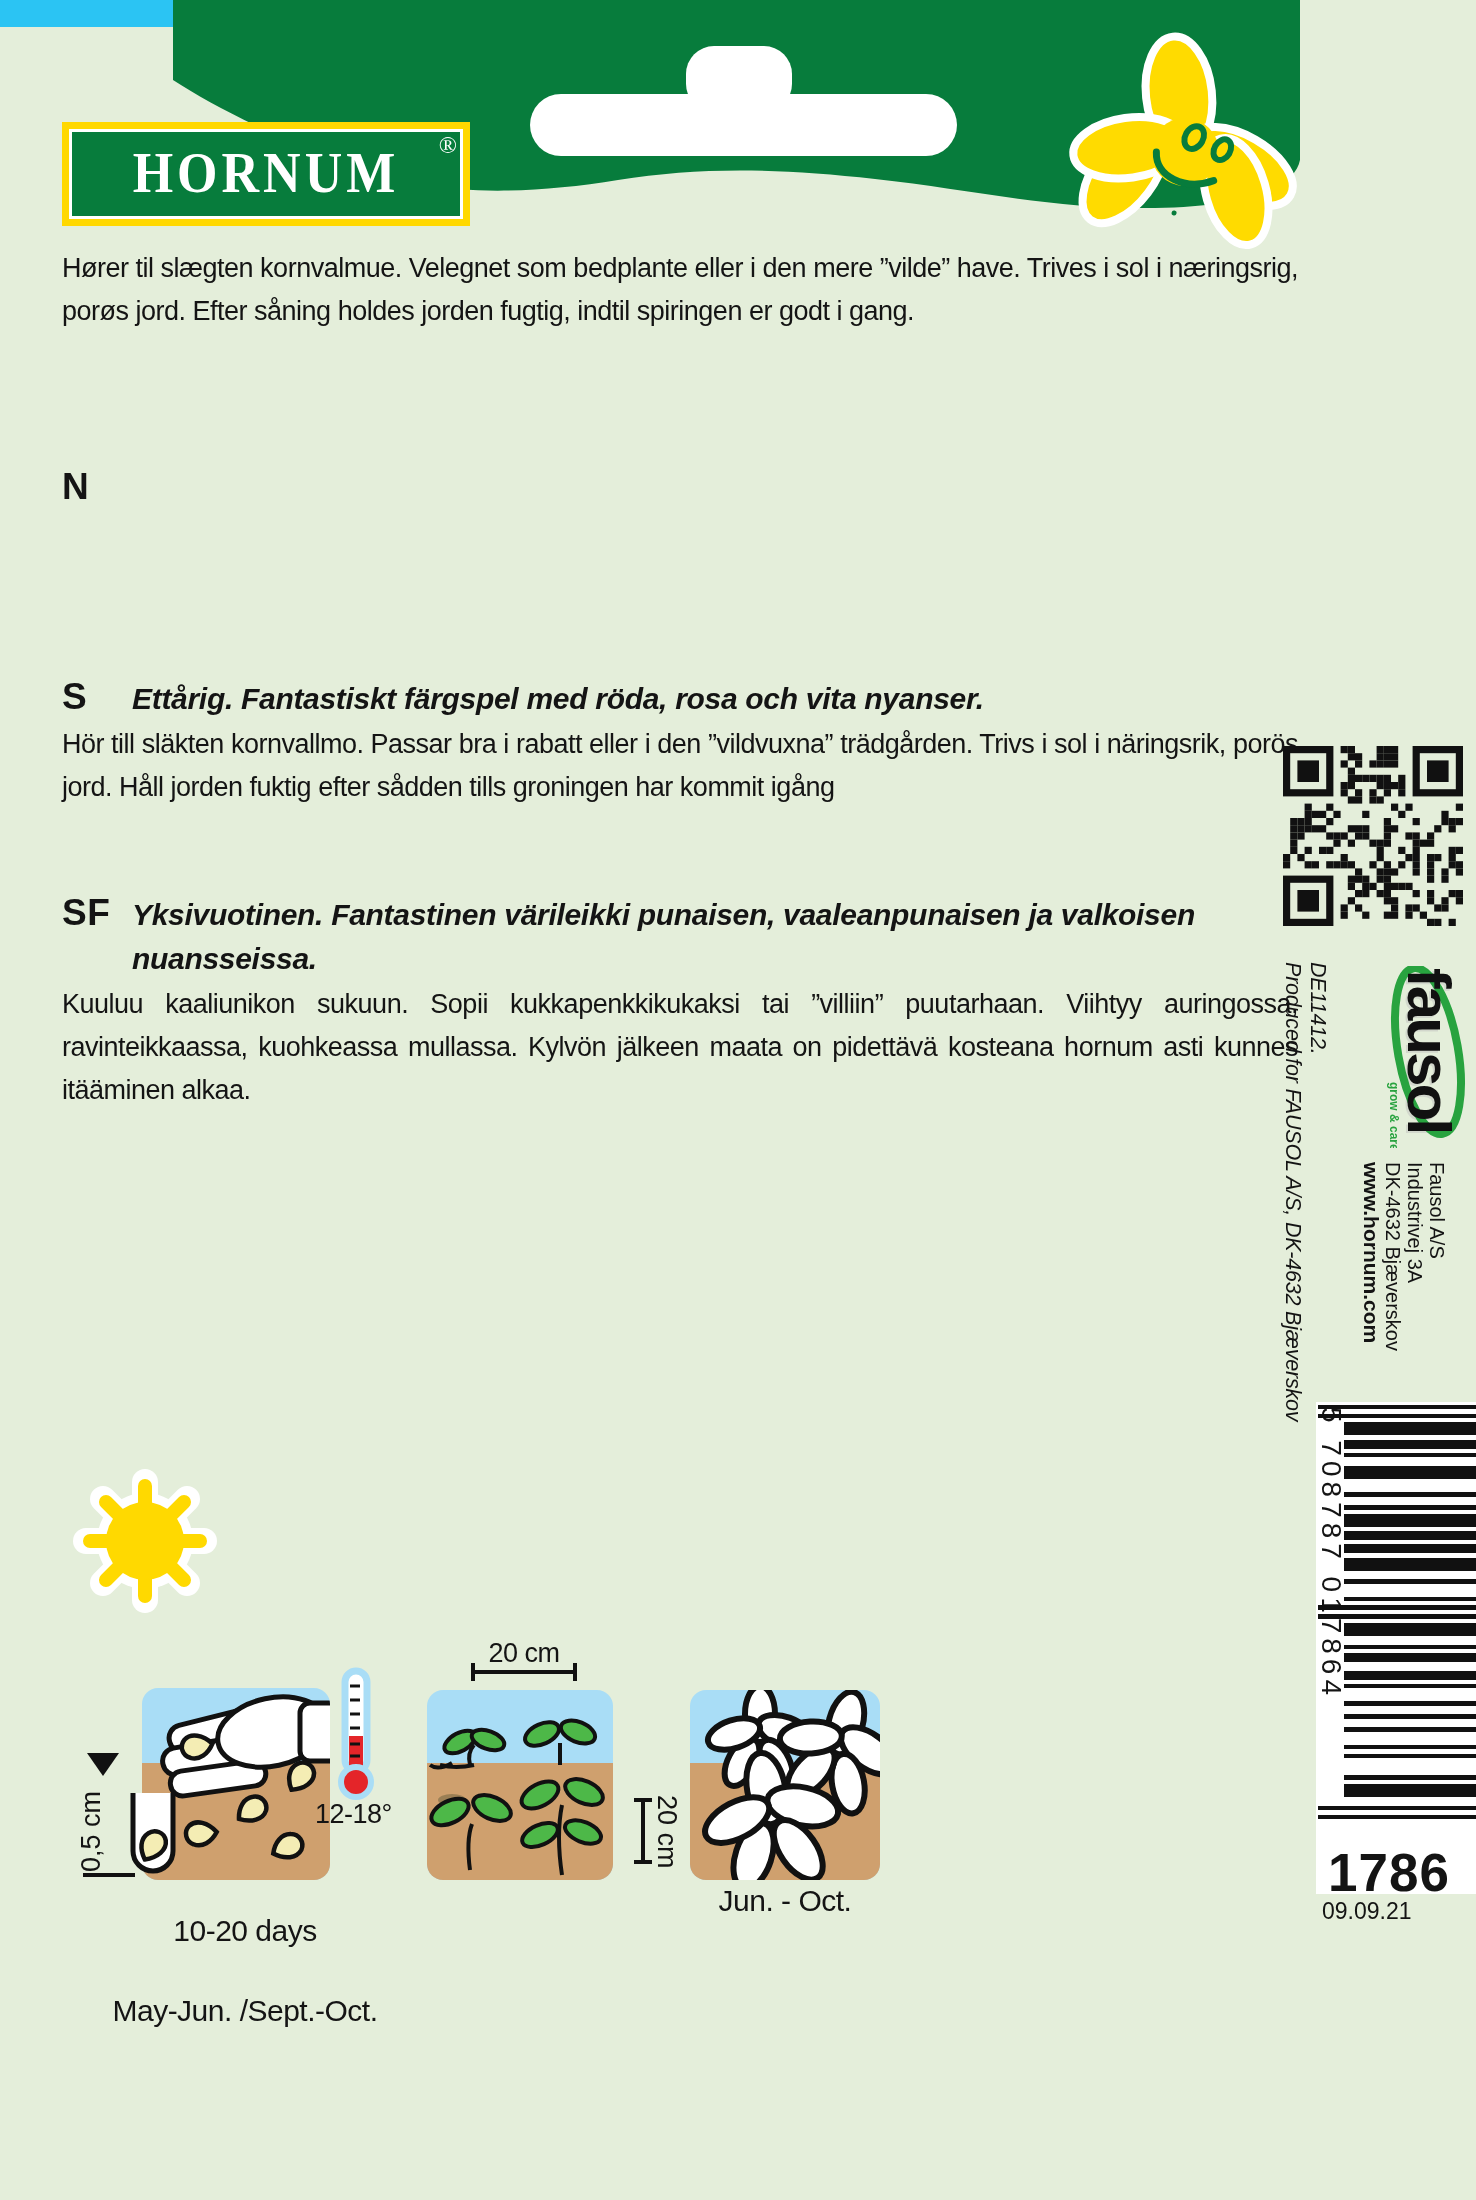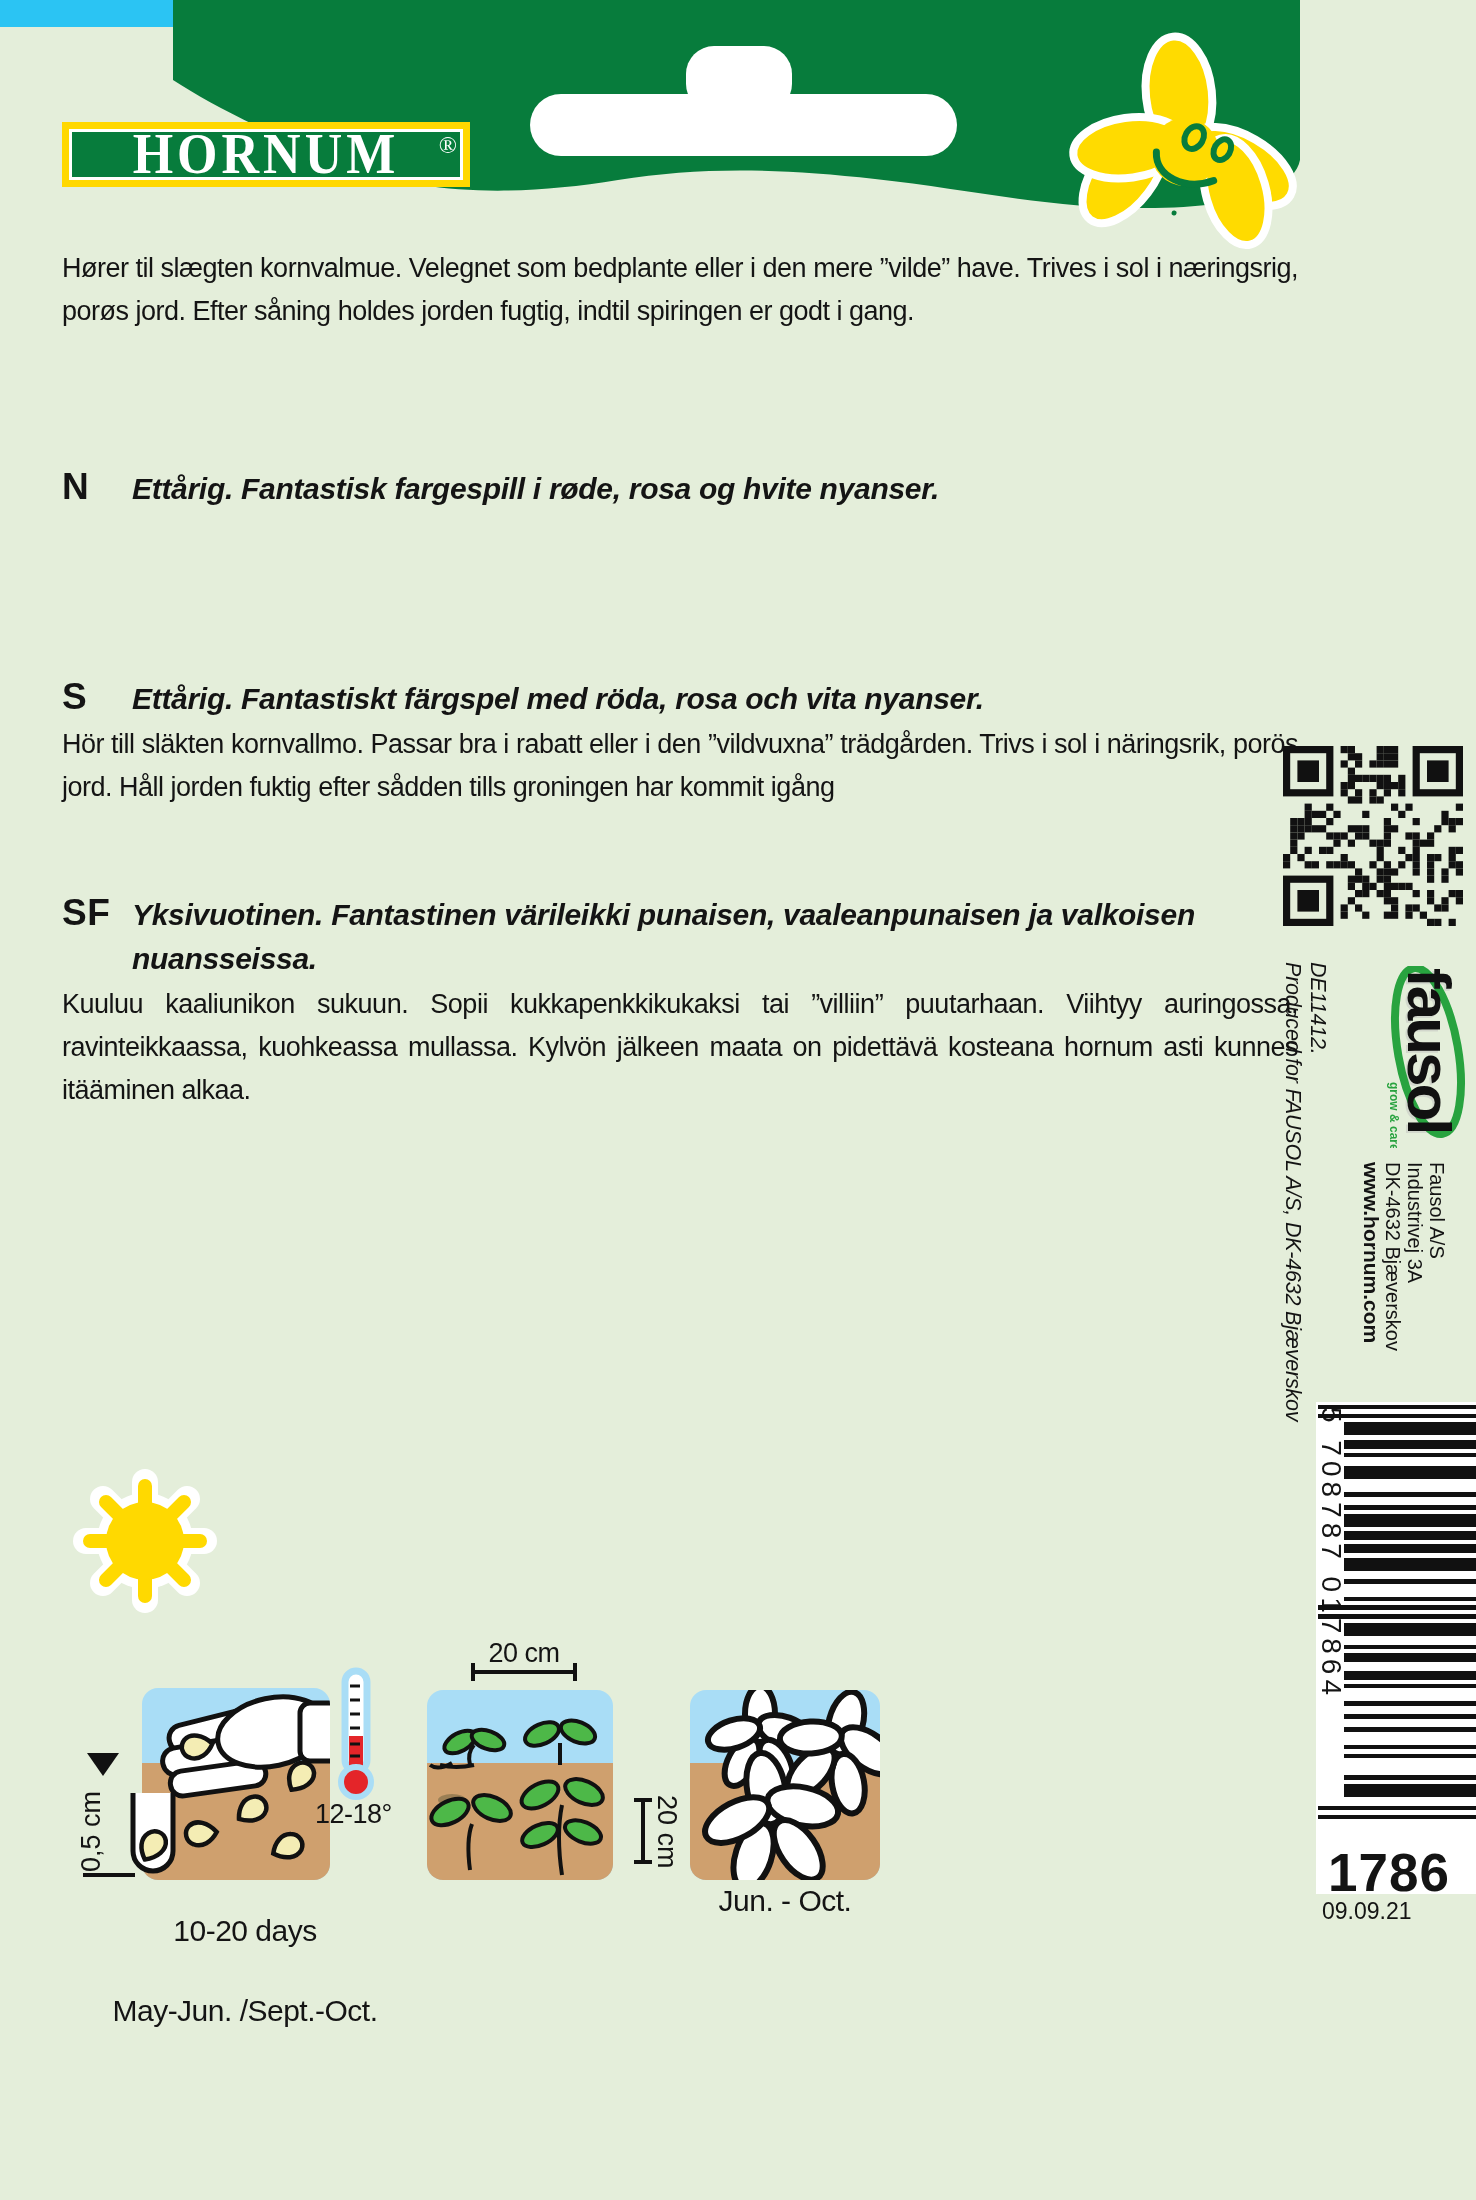--- a/index.html
+++ b/index.html
@@ -3,21 +3,21 @@
 <meta charset="utf-8">
 <style>
   html,body{margin:0;padding:0;}
   body{font-family:"Liberation Sans",sans-serif;color:#141414;}
   #packet{position:relative;width:1476px;height:2200px;background:#e4eeda;overflow:hidden;}
   svg{display:block;}
   .abs{position:absolute;}
 
   
   #header-art{position:absolute;left:0;top:0;}
-  .hornum{position:absolute;left:62px;top:122px;width:408px;height:65px;background:#ffd800;padding:7px;box-sizing:border-box;}
+  .hornum{position:absolute;left:62px;top:122px;width:408px;height:104px;background:#ffd800;padding:7px;box-sizing:border-box;}
   .hornum-inner{width:100%;height:100%;background:#077c3c;border:3px solid #fff;box-sizing:border-box;display:flex;align-items:center;justify-content:center;position:relative;}
   .hornum-text{font-family:"Liberation Serif",serif;font-weight:bold;font-size:52px;color:#fff;letter-spacing:4px;transform:scaleY(1.08);line-height:1;}
   .hornum-reg{position:absolute;top:1px;right:3px;color:#fff;font-size:24px;font-family:"Liberation Serif",serif;line-height:1;}
 
   
   .section{position:absolute;left:62px;width:1236px;}
   .sec-head{display:flex;align-items:baseline;}
   .sec-code{flex:0 0 70px;font-weight:bold;font-size:37px;letter-spacing:0.5px;}
   .sec-headline{font-weight:bold;font-style:italic;font-size:30px;line-height:44px;letter-spacing:-0.3px;}
   .sec-body{margin:2px 0 0;font-size:27px;line-height:43px;letter-spacing:-0.5px;text-align:justify;}
@@ -79,21 +79,20 @@
     </div>
   </div>
 
   <div class="section" style="top:245px">
     <p class="sec-body">Hører til slægten kornvalmue. Velegnet som bedplante eller i den mere ”vilde” have. Trives i sol i næringsrig, porøs jord. Efter såning holdes jorden fugtig, indtil spiringen er godt i gang.</p>
   </div>
 
   <div class="section" style="top:466px">
     <div class="sec-head">
       <span class="sec-code">N</span>
-      <span class="sec-headline">Ettårig. Fantastisk fargespill i røde, rosa og hvite nyanser.</span>
     </div>
   </div>
 
   <div class="section" style="top:676px">
     <div class="sec-head">
       <span class="sec-code">S</span>
       <span class="sec-headline">Ettårig. Fantastiskt färgspel med röda, rosa och vita nyanser.</span>
     </div>
     <p class="sec-body">Hör till släkten kornvallmo. Passar bra i rabatt eller i den ”vildvuxna” trädgården. Trivs i sol i näringsrik, porös jord. Håll jorden fuktig efter sådden tills groningen har kommit igång</p>
   </div>

